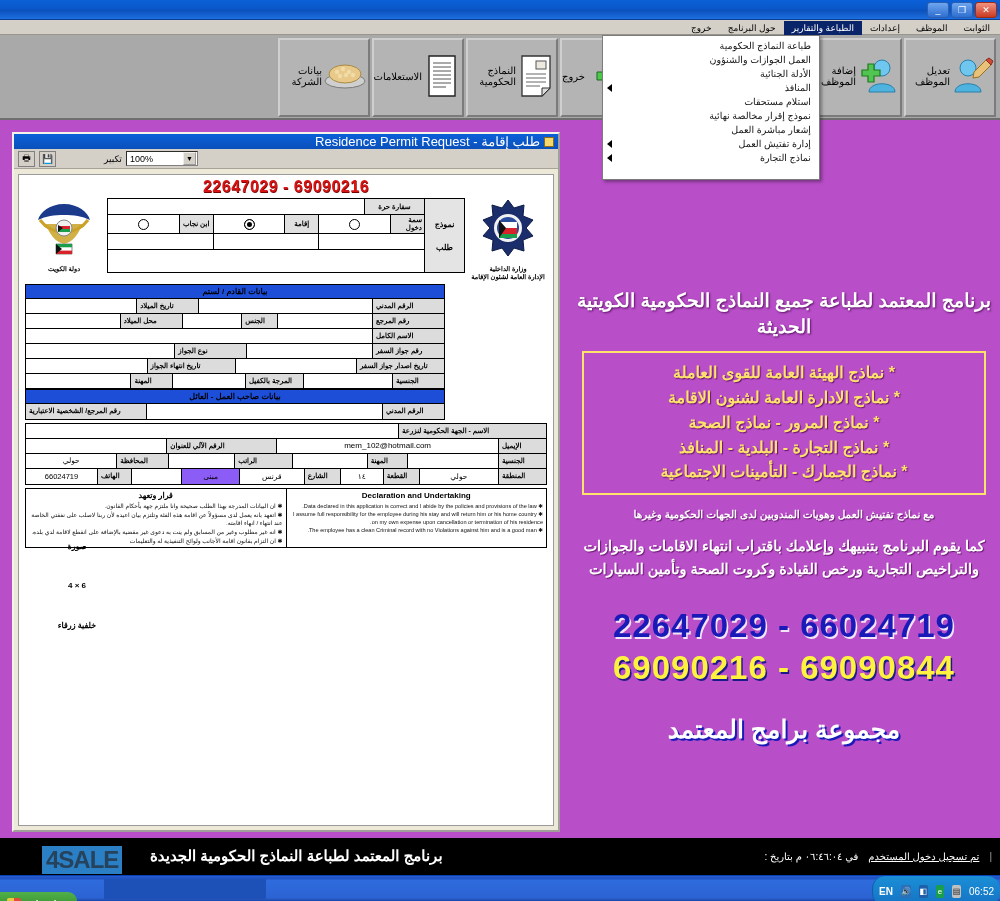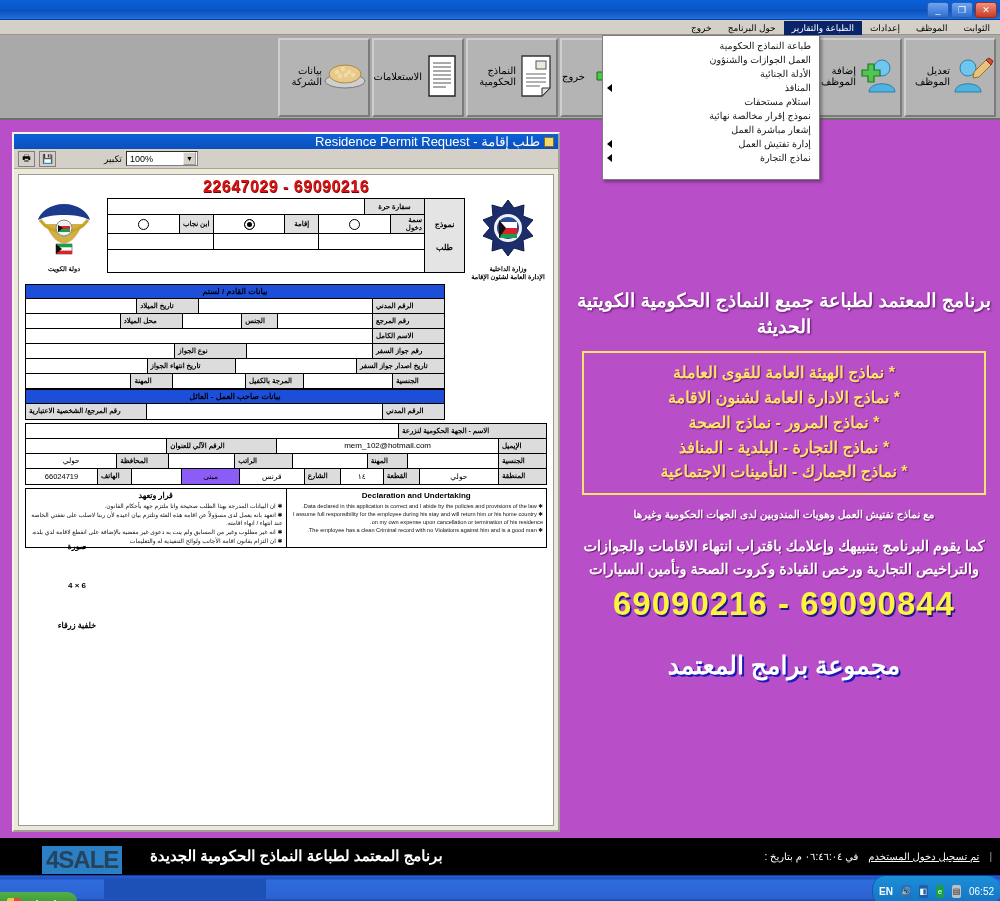--- a/index.html
+++ b/index.html
@@ -555,20 +555,21 @@
         <div class="r-li">* نماذج الهيئة العامة للقوى العاملة</div>
         <div class="r-li">* نماذج الادارة العامة لشنون الاقامة</div>
         <div class="r-li">* نماذج المرور - نماذج الصحة</div>
         <div class="r-li">* نماذج التجارة - البلدية - المنافذ</div>
         <div class="r-li">* نماذج الجمارك - التأمينات الاجتماعية</div>
       </div>
 
       <div class="r-note">مع نماذج تفتيش العمل وهويات المندوبين لدى الجهات الحكومية وغيرها</div>
       <div class="r-note2">كما يقوم البرنامج بتنبيهك وإعلامك باقتراب انتهاء الاقامات والجوازات والتراخيص التجارية ورخص القيادة وكروت الصحة وتأمين السيارات</div>
 
+      <div class="r-tel1">22647029 - 66024719</div>
       <div class="r-tel2">69090216 - 69090844</div>
 
       <div class="r-foot">مجموعة برامج المعتمد</div>
     </div>
   </div>
 
   <div class="statusbar">
     <div class="sb-4sale">4SALE</div>
     <div class="sb-marquee" style="right:auto; left:150px; top:9px;">برنامج المعتمد لطباعة النماذج الحكومية الجديدة</div>
     <div class="sb-login">

